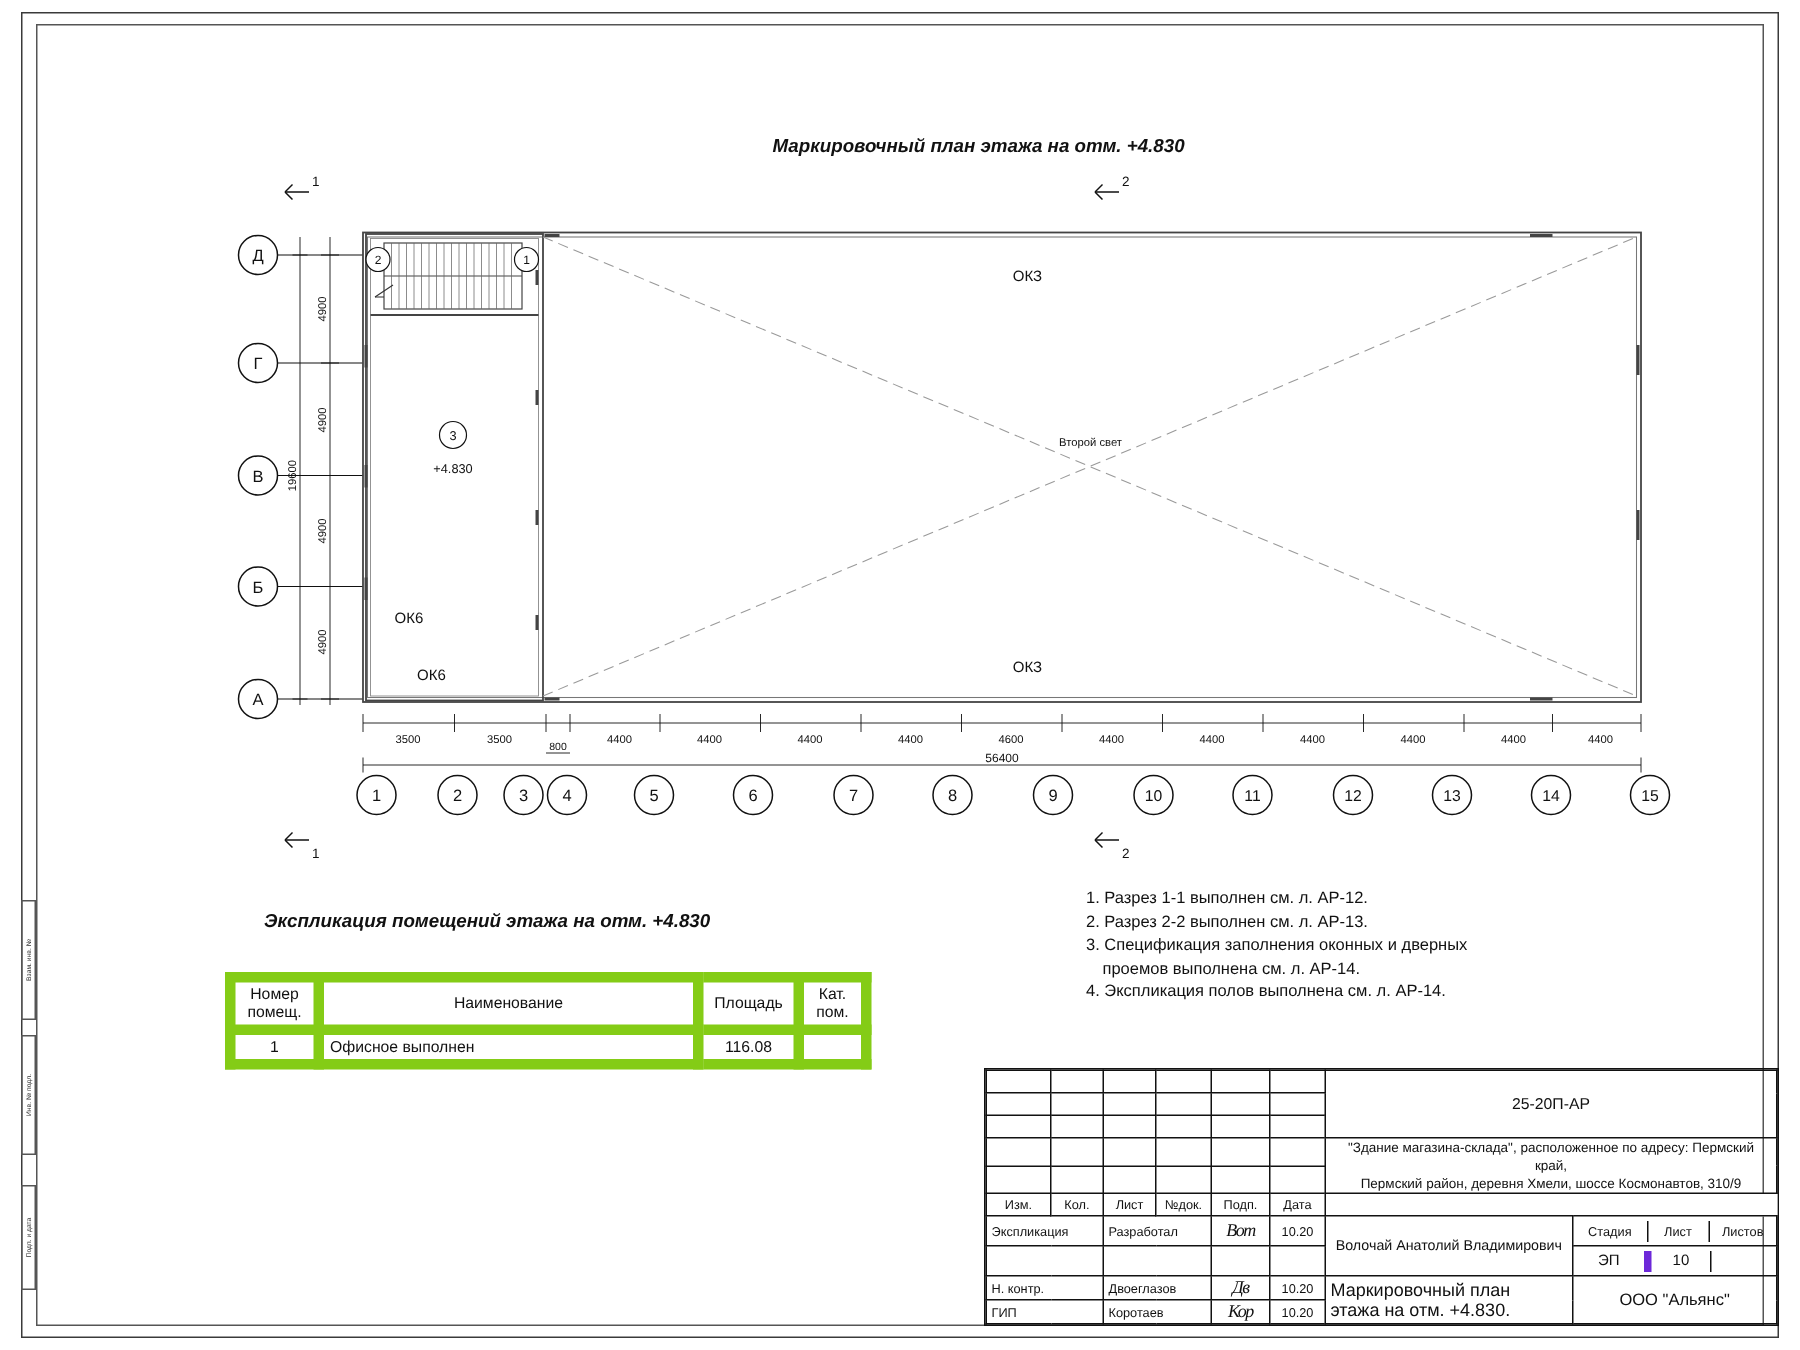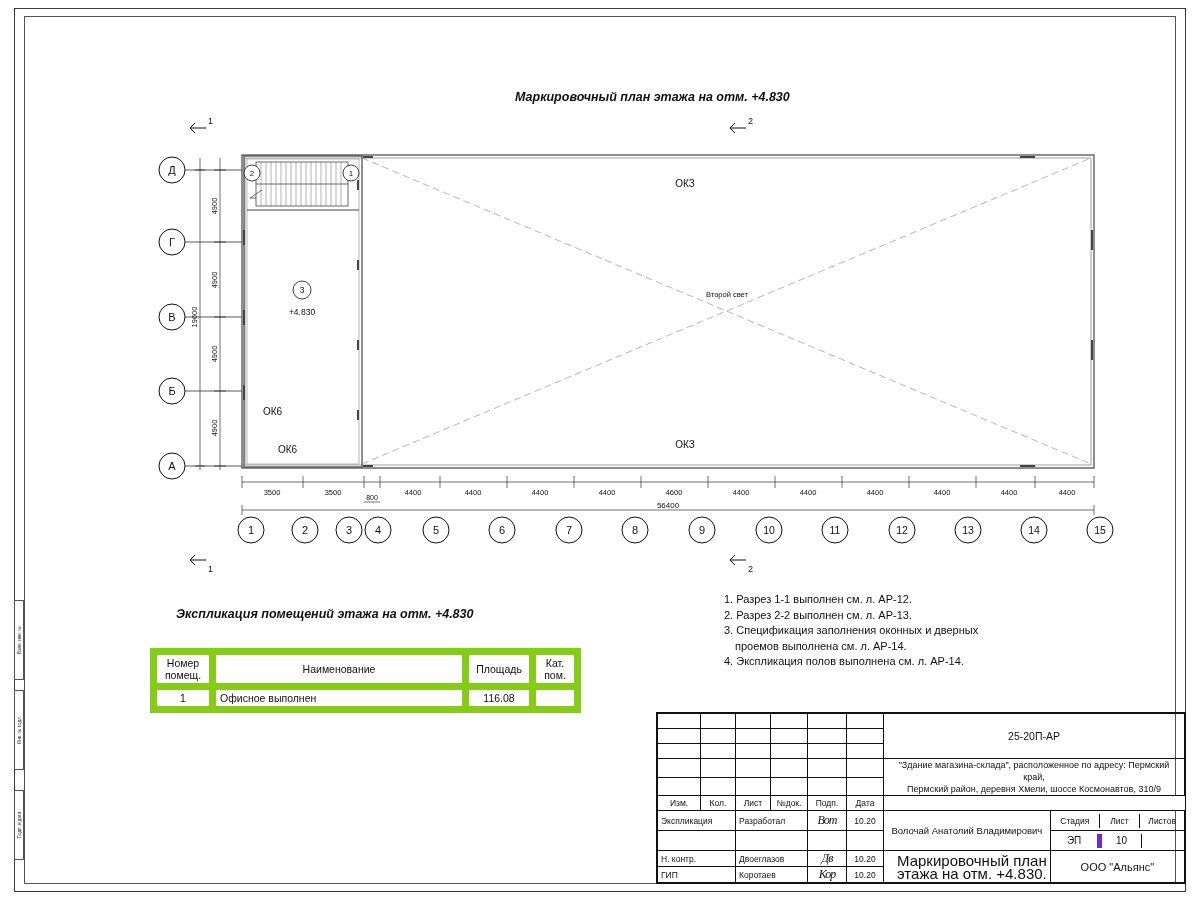--- a/index.html
+++ b/index.html
@@ -77,21 +77,21 @@
   .stamp table { border-collapse:collapse; font-size:9.5px; }
   .stamp td { border:1px solid #111; padding:0 3px; color:#111; height:14px; }
   .center { text-align:center; }
   .code { font-size:10.5px; }
   .small { font-size:8.5px; }
   .sig {
     font-family:"Liberation Serif", serif; font-style:italic;
     font-size:12px; color:#222; letter-spacing:-1px;
   }
   .project-name { font-size:9px; line-height:12px; text-align:center; }
-  .doc-name { font-size:15px; line-height:13px; text-align:right; }
+  .doc-name { font-size:12px; line-height:13px; text-align:left; }
   .org { font-size:11px; text-align:center; }
   svg text { font-family:"Liberation Sans", sans-serif; fill:#111; }
 </style>
 </head>
 <body>
 
 <div class="sheet-frame"></div>
 <div class="sheet-inner"></div>
 
 <div class="left-strip" style="top:600px; height:80px;">

